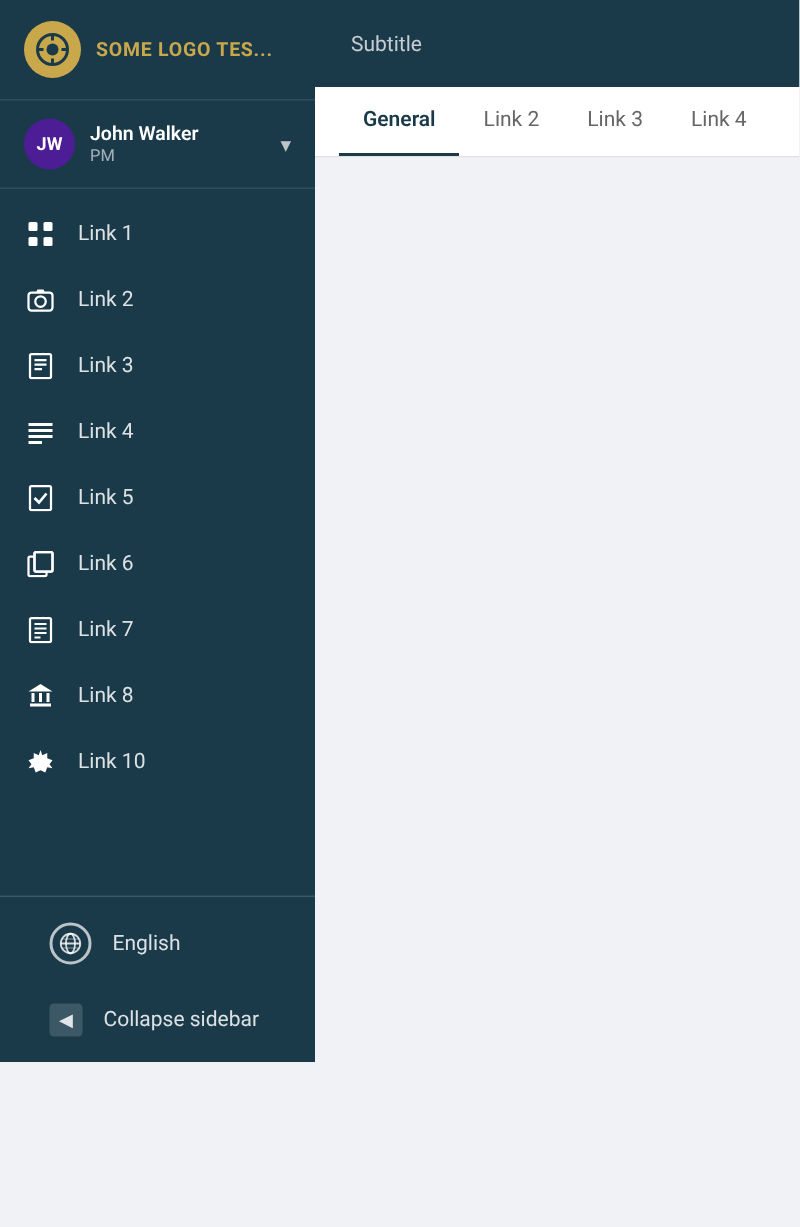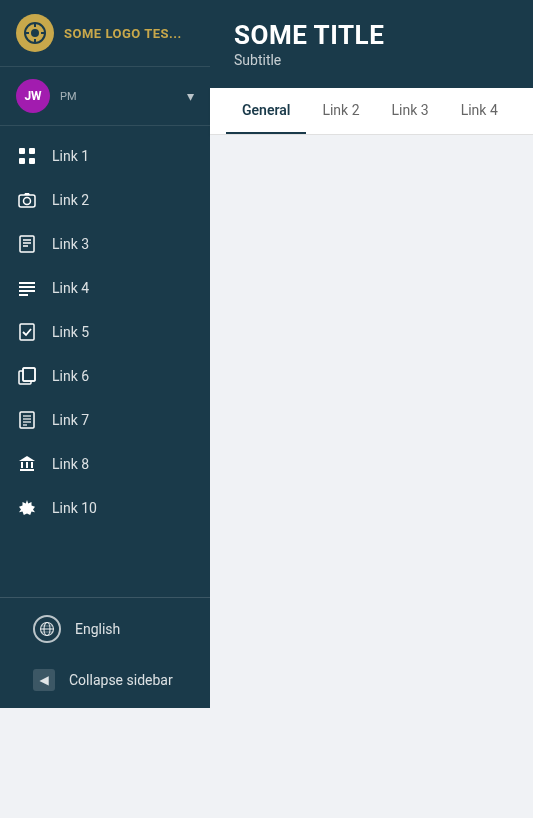--- a/index.html
+++ b/index.html
@@ -59,21 +59,21 @@
       padding: 12px 16px;
       gap: 10px;
       border-bottom: 1px solid rgba(255,255,255,0.1);
       cursor: pointer;
     }
 
     .user-avatar {
       width: 34px;
       height: 34px;
       border-radius: 50%;
-      background: #a21caf;
+      background: #4c1d95;
       display: flex;
       align-items: center;
       justify-content: center;
       font-size: 12px;
       font-weight: 700;
       color: white;
       flex-shrink: 0;
     }
 
     .user-info {
@@ -251,20 +251,21 @@
       </svg>
     </div>
     <span class="logo-text">SOME LOGO TES...</span>
   </div>
 
   <div class="sidebar-user">
     <div class="user-avatar">
       <span>JW</span>
     </div>
     <div class="user-info">
+      <div class="user-name">John Walker</div>
       <div class="user-role">PM</div>
     </div>
     <span class="chevron-down">▾</span>
   </div>
 
   <nav class="sidebar-nav">
 
     <div class="nav-item">
       <div class="nav-icon">
         <svg width="18" height="18" viewBox="0 0 18 18" fill="white">
@@ -400,21 +401,20 @@
       <defs>
         <marker id="arrowhead" markerWidth="8" markerHeight="6" refX="8" refY="3" orient="auto">
           <polygon points="0 0, 8 3, 0 6" fill="#e53935"></polygon>
         </marker>
       </defs>
       <path d="M55 40 C55 20, 30 15, 10 10" stroke="#e53935" stroke-width="3" fill="none" marker-end="url(#arrowhead)"></path>
     </svg>
   </div>
 
   <div class="header">
-    <h1 class="header-title">SOME TITLE</h1>
     <p class="header-subtitle">Subtitle</p>
   </div>
 
   <div class="tabs-bar">
     <div class="tab active">General</div>
     <div class="tab">Link 2</div>
     <div class="tab">Link 3</div>
     <div class="tab">Link 4</div>
   </div>
 

